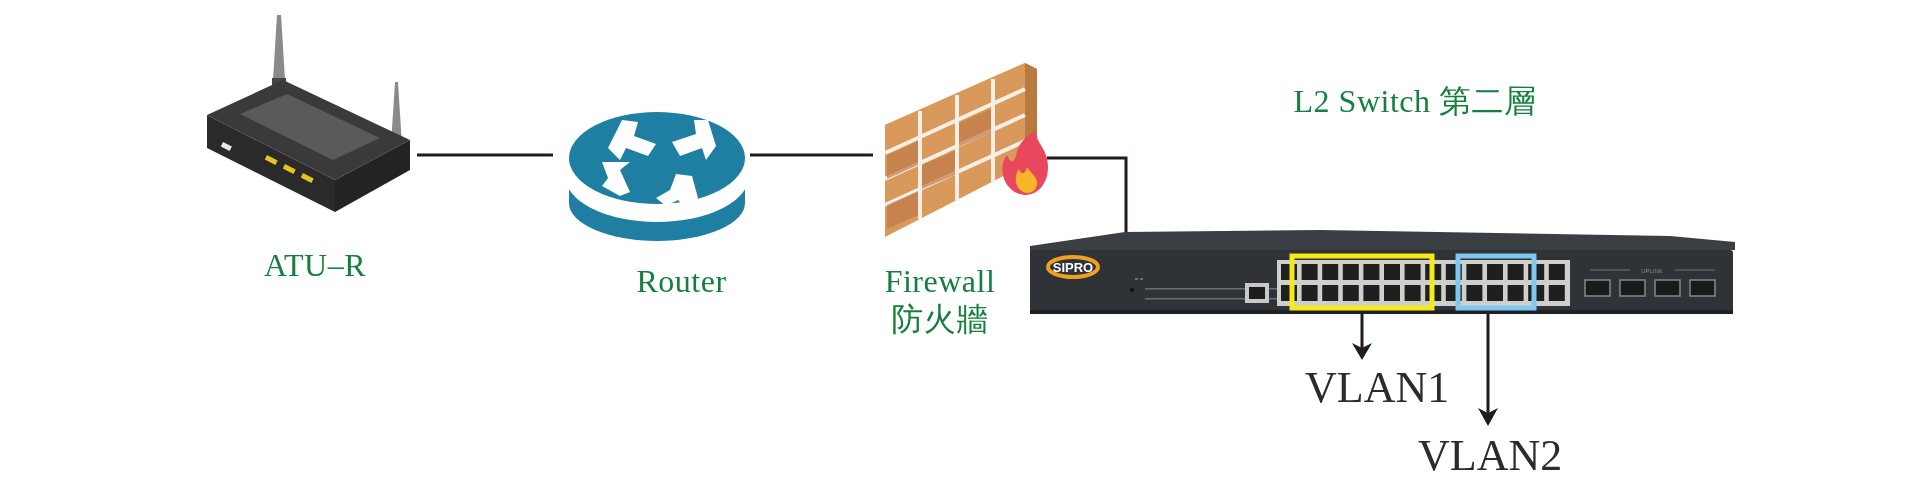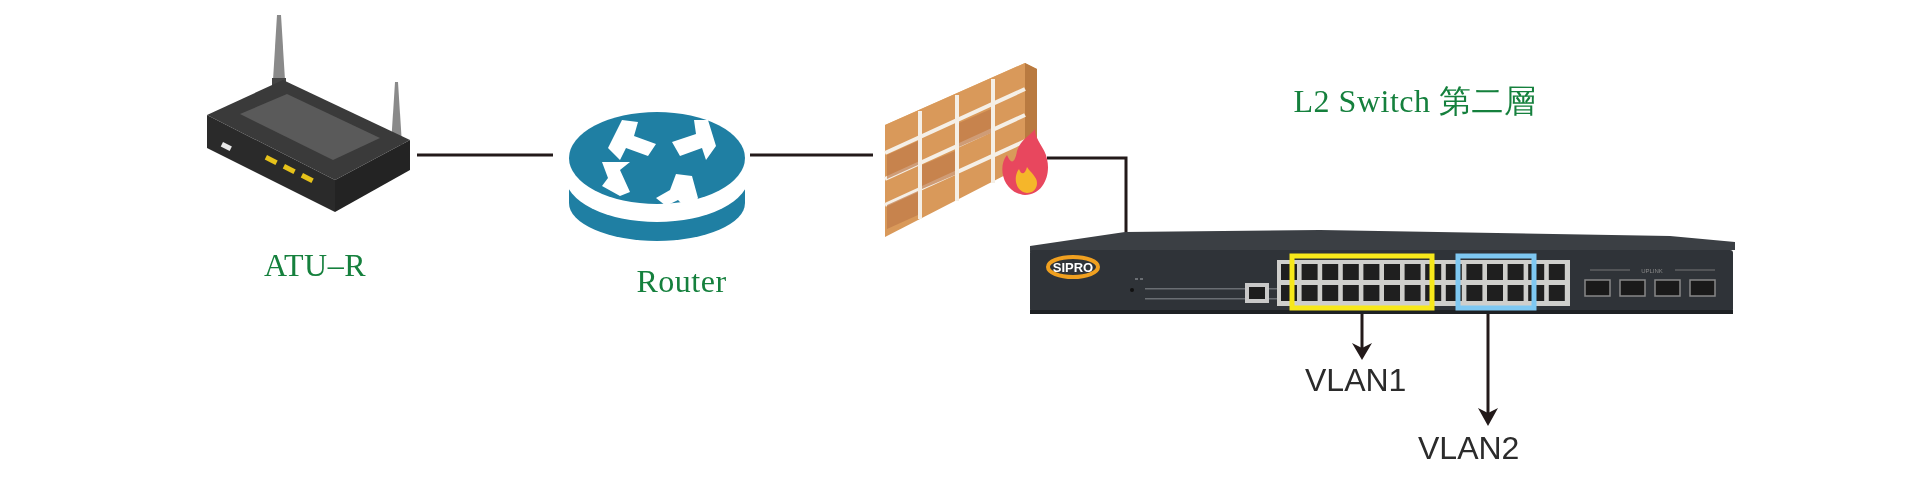--- a/index.html
+++ b/index.html
@@ -4,22 +4,22 @@
 <style>
   html, body { margin: 0; padding: 0; background: #ffffff; }
   body { width: 1920px; height: 503px; position: relative; overflow: hidden;
          font-family: "Liberation Sans", "DejaVu Sans", sans-serif; color: #2a2a2a; }
   .stage { position: absolute; left: 0; top: 0; width: 1920px; height: 503px; }
   svg.links { position: absolute; left: 0; top: 0; width: 1920px; height: 503px; }
   .label { position: absolute; text-align: center; font-weight: 300; color: #15803d;
            font-family: Liberation Serif, serif; line-height: 1.2; }
   .label .l1, .label .l2 { display: block; font-size: 32px; letter-spacing: 0.5px; }
   .node { position: absolute; }
-  .vlan-label { position: absolute; font-size: 32px; font-weight: 300; color: #2b2b2b;
-                font-family: Liberation Sans, sans-serif; }
+  .vlan-label { position: absolute; font-size: 44px; font-weight: 300; color: #2b2b2b;
+                font-family: Liberation Serif, serif; }
 </style>
 </head>
 <body>
 
 <div class="stage">
 
   <svg class="links" viewBox="0 0 1920 503">
     <defs>
       <marker id="arrow" viewBox="0 0 10 10" refX="5" refY="9" markerWidth="9" markerHeight="9" orient="auto-start-reverse">
         <path d="M0,0 L5,10 L10,0 L5,3 Z" fill="#231a1a"></path>
@@ -93,20 +93,24 @@
     <g fill="#c07a48" opacity="0.7">
       <polygon points="12,100 43,86 43,110 12,124"></polygon>
       <polygon points="84,68 116,54 116,78 84,92"></polygon>
       <polygon points="47,110 80,96 80,120 47,134"></polygon>
       <polygon points="12,150 43,136 43,160 12,174"></polygon>
     </g>
 
     <path d="M150,140 C128,138 122,112 132,100 C136,110 140,108 142,96 C146,84 156,80 160,74 C160,86 170,92 172,104 C176,120 168,140 150,140 Z" fill="#e8475e"></path>
     <path d="M152,138 C140,136 138,122 144,114 C146,120 150,120 152,112 C156,118 162,122 162,128 C162,134 158,138 152,138 Z" fill="#f5b62a"></path>
   </svg>
+  <div class="label" style="left:855px; top:262px; width:170px;">
+    <span class="l1">Firewall</span>
+    <span class="l2">防火牆</span>
+  </div>
 
   <div class="label" style="left:1195px; top:82px; width:440px;">
     <span class="l1">L2 Switch 第二層</span>
   </div>
 
   <svg class="node" style="left:1030px; top:228px;" width="705" height="90" viewBox="0 0 705 90">
     <polygon points="0,18 95,4 290,2 640,8 705,14 705,22 0,24" fill="#3b3f44"></polygon>
     <rect x="0" y="22" width="703" height="62" rx="3" fill="#2f3338"></rect>
     <rect x="0" y="82" width="703" height="4" fill="#1e2124"></rect>
 

